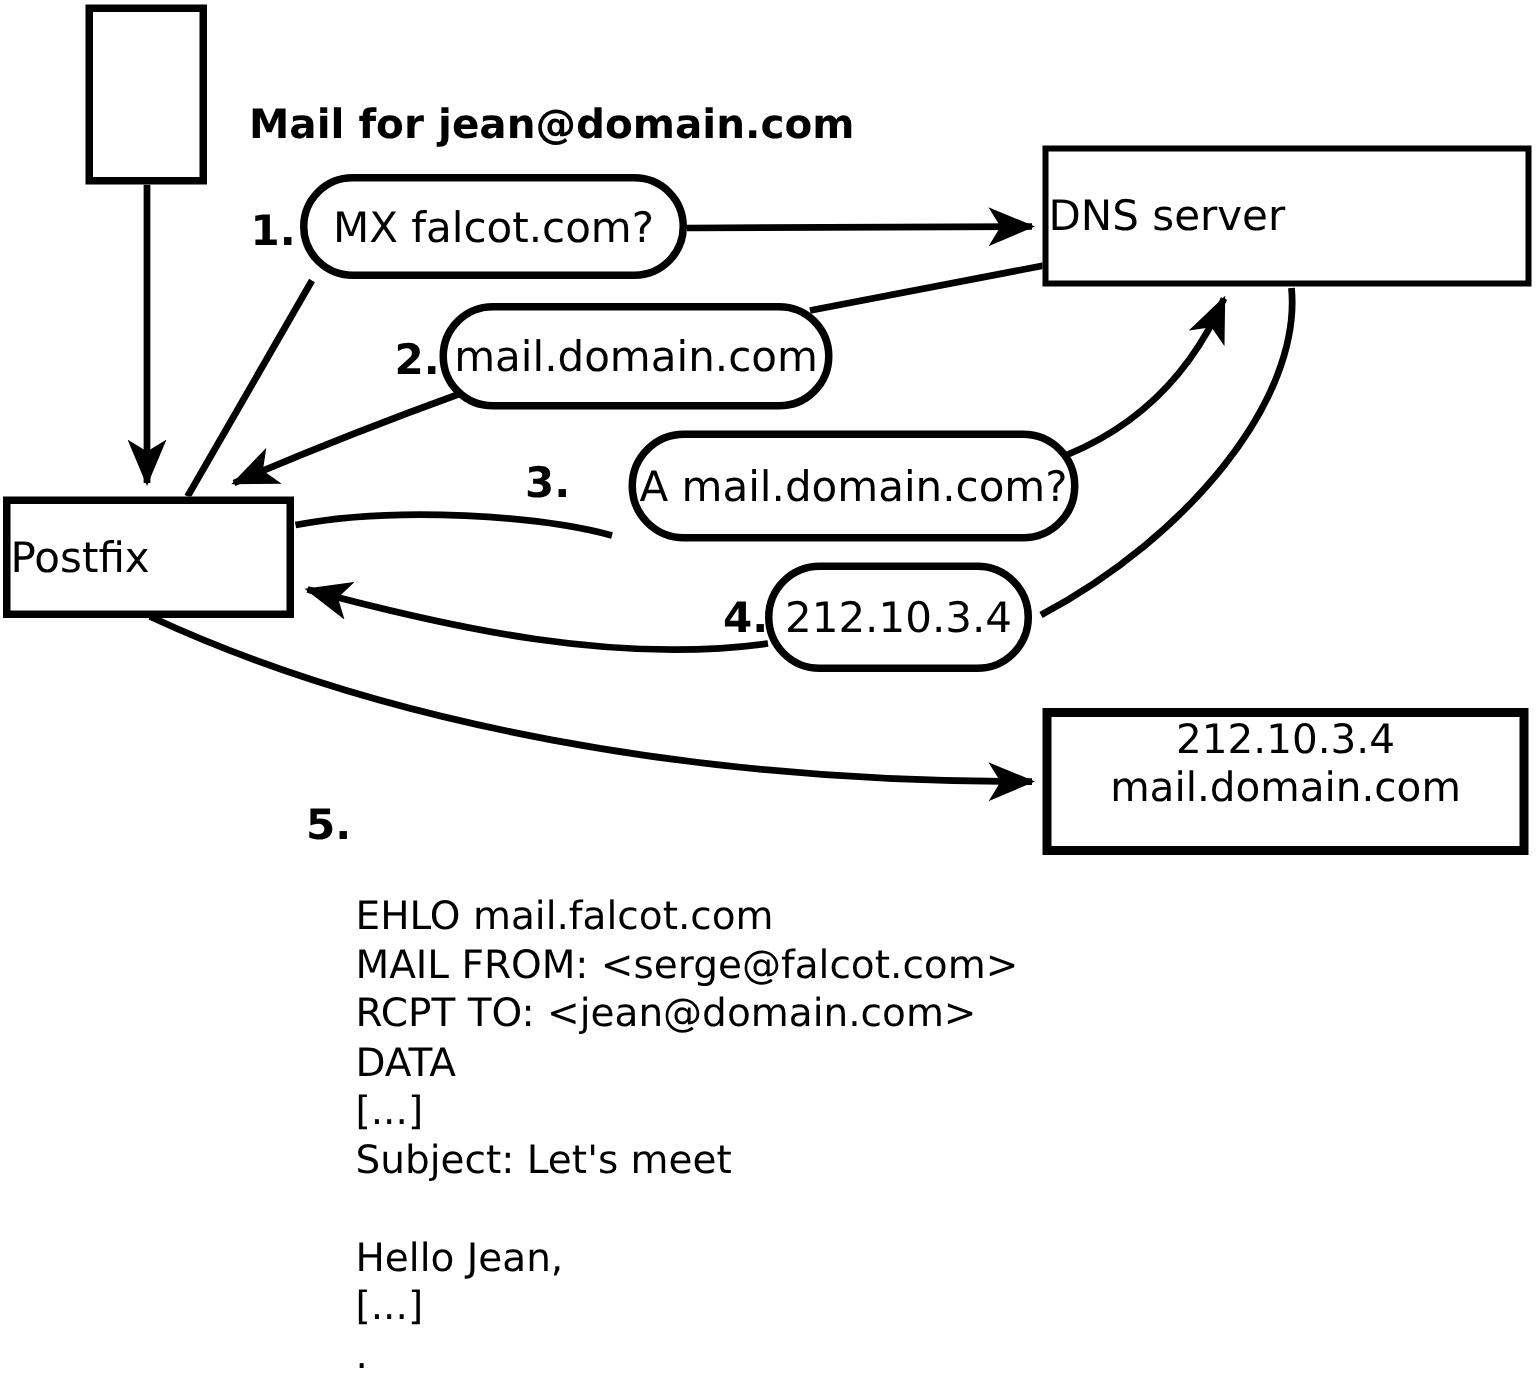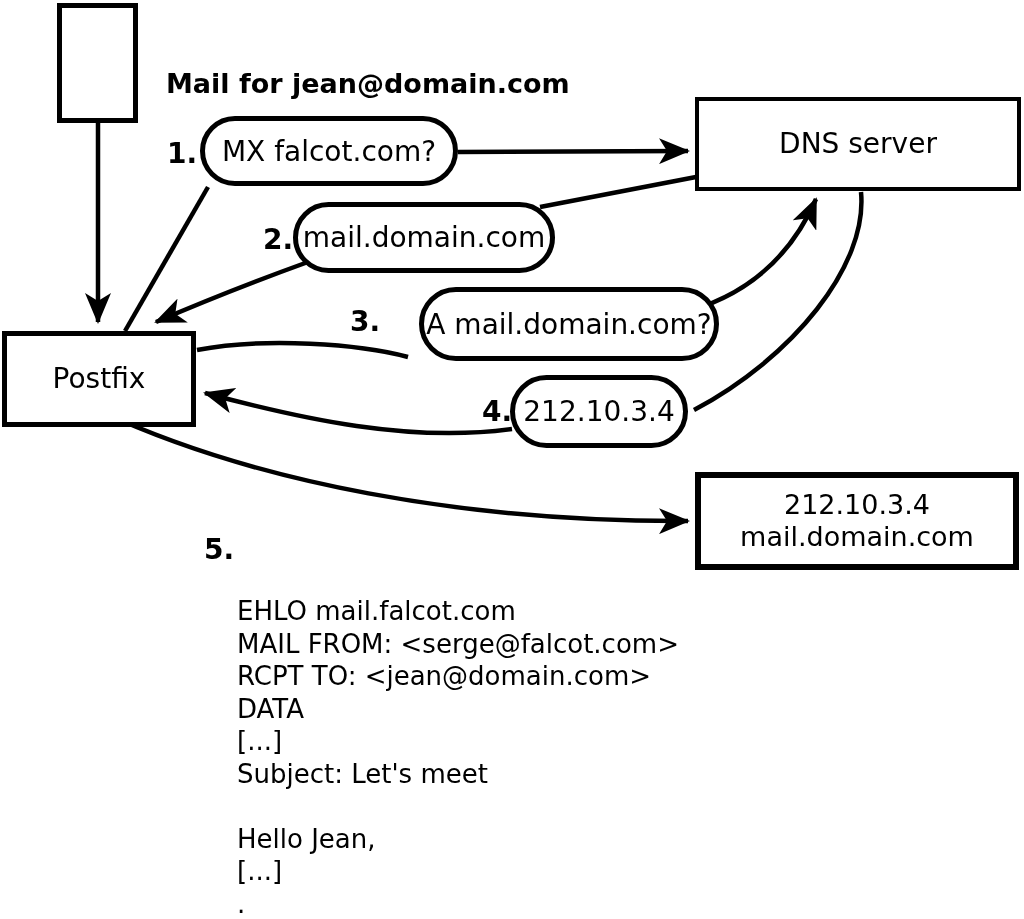--- a/index.html
+++ b/index.html
@@ -3,40 +3,40 @@
 <meta charset="utf-8">
 <style>
   html,body{margin:0;padding:0;background:#fff;}
   #canvas{
     position:relative;width:1024px;height:919px;background:#ffffff;
     font-family:"DejaVu Sans",sans-serif;color:#000;overflow:hidden;
   }
   #wires{position:absolute;left:0;top:0;width:1024px;height:919px;z-index:1;}
   .node{
     position:absolute;box-sizing:border-box;background:#fff;border:5px solid #000;
-    display:flex;align-items:center;justify-content:center;z-index:2;
+    display:flex;align-items:center;z-index:2;
     font-size:28px;line-height:1.2;text-align:center;
   }
   .pill{
     position:absolute;box-sizing:border-box;background:#fff;border:5px solid #000;
     display:flex;align-items:center;justify-content:center;z-index:2;
     font-size:28px;white-space:nowrap;
   }
   .lbl{position:absolute;z-index:3;white-space:nowrap;}
   .num{font-weight:bold;font-size:28px;}
   #mail-for-label{left:166px;top:42px;font-size:27px;font-weight:bold;margin-top:26px;}
   #num1{left:167px;top:137px;}
   #num2{left:263px;top:223px;}
   #num3{left:350px;top:305px;}
   #num4{left:482px;top:395px;}
   #num5{left:204px;top:533px;}
   #step5-label{left:250px;top:535px;font-size:27px;}
   #envelope{left:57px;top:3px;width:81px;height:120px;}
   #dns-box{left:695px;top:97px;width:326px;height:94px;border-width:4px;}
-  #postfix-box{left:2px;top:331px;width:194px;height:96px;}
+  #postfix-box{left:2px;top:331px;width:194px;height:81px;}
   #mail-box{left:695px;top:472px;width:324px;height:98px;border-width:6px;flex-direction:column;font-size:27px;}
   #pill1{left:200px;top:116px;width:258px;height:70px;border-radius:35px;}
   #pill2{left:293px;top:202px;width:262px;height:71px;border-radius:36px;}
   #pill3{left:378px;top:287px;width:300px;height:74px;border-radius:38px;margin-left:41px;}
   #pill4{left:510px;top:375px;width:178px;height:73px;border-radius:37px;}
   #smtp-block{
     left:237px;top:595px;font-size:26px;line-height:32.5px;
     white-space:pre-line;z-index:3;
   }
 </style>

